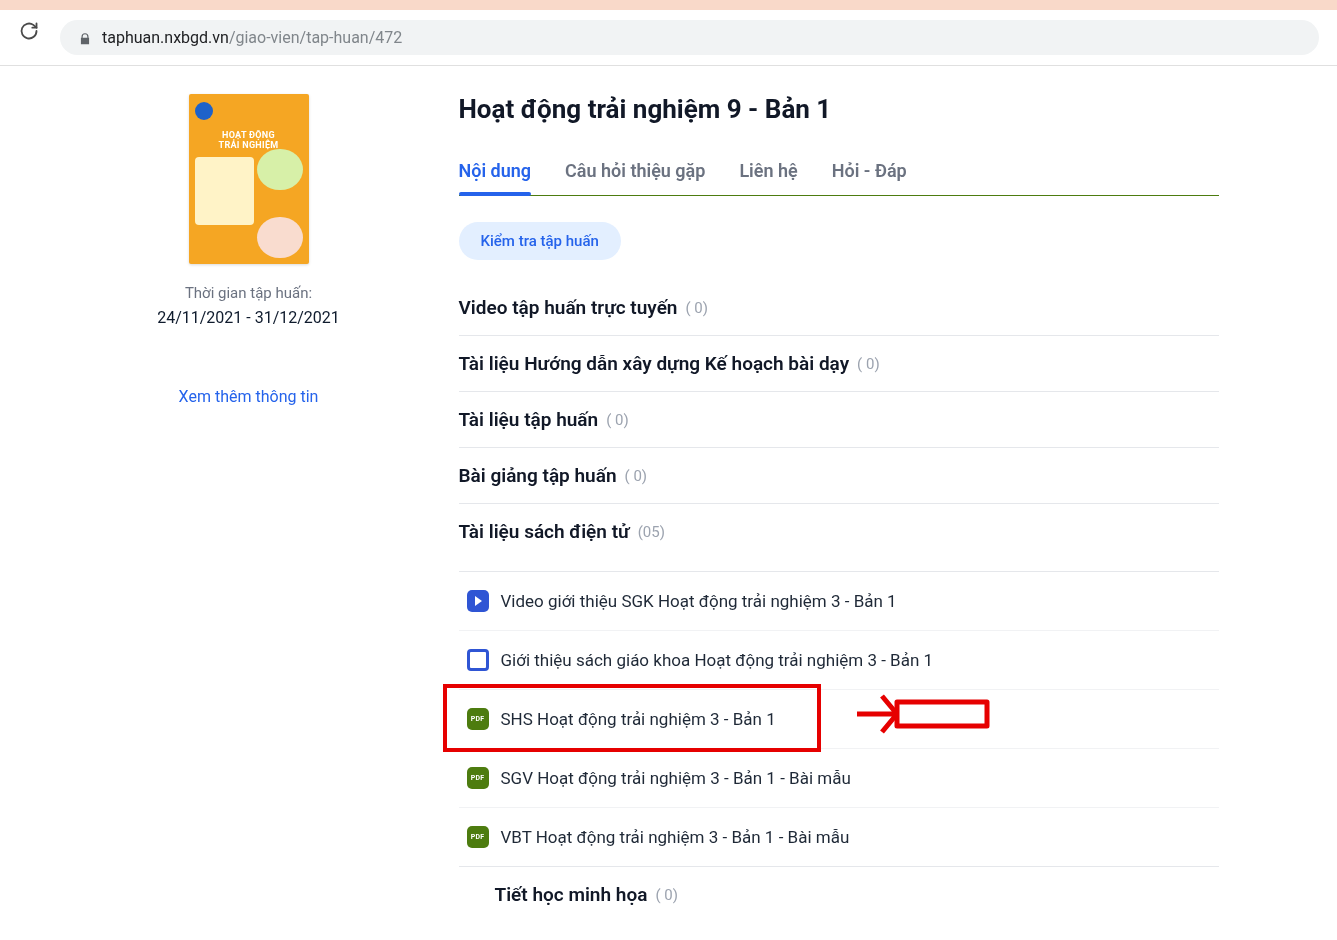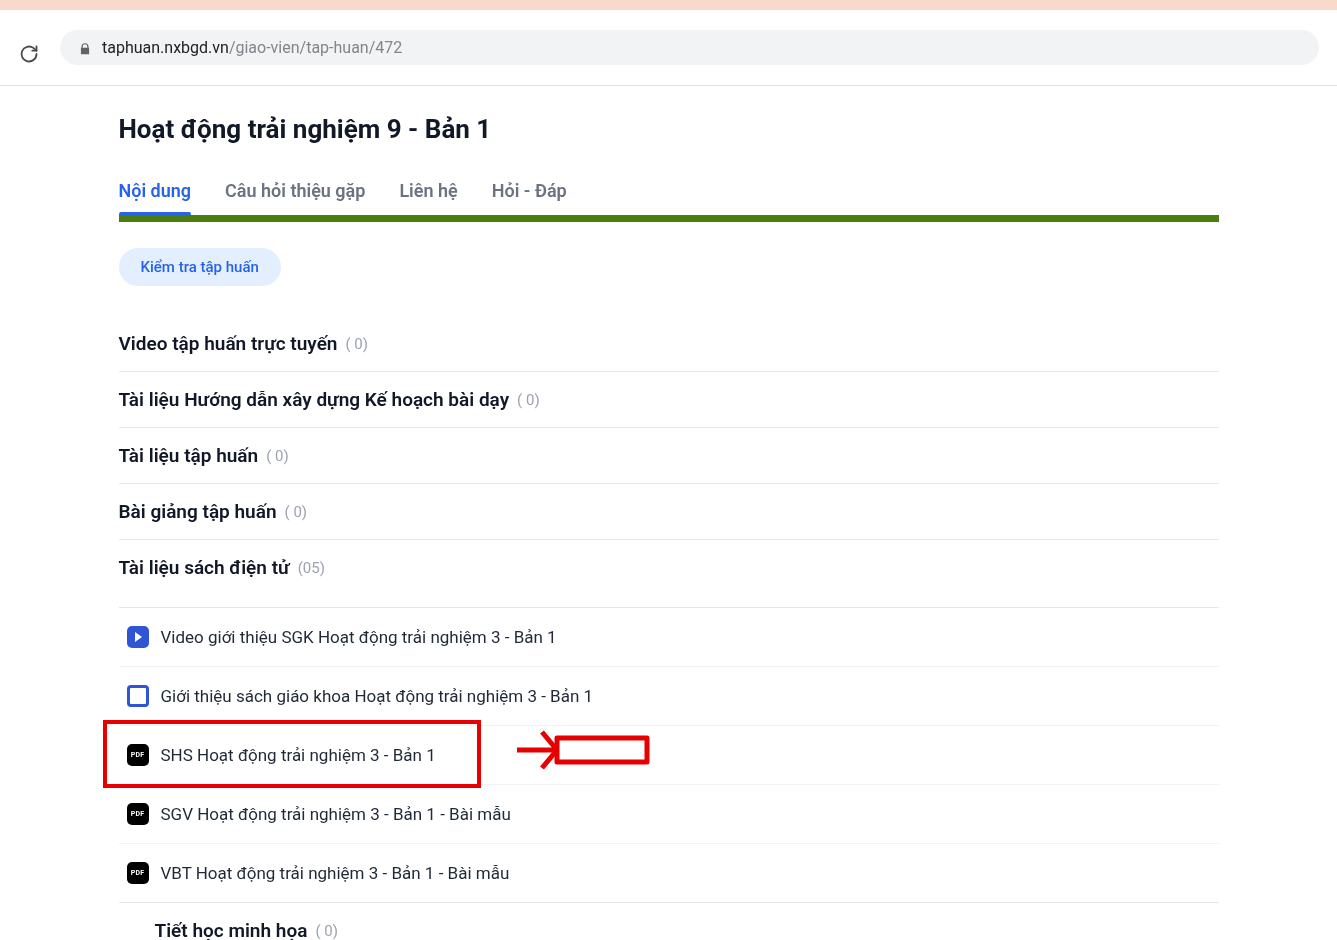--- a/index.html
+++ b/index.html
@@ -1,18 +1,18 @@
 <!DOCTYPE html>
 <html><head>
   <meta charset="utf-8">
   <style>
     * { margin: 0; padding: 0; box-sizing: border-box; }
     body { font-family: -apple-system, BlinkMacSystemFont, "Segoe UI", Roboto, Arial, sans-serif; background: #fff; color: #1a1a1a; }
     .top-strip { height: 10px; background: #f9d9c9; }
-    .browser-bar { display: flex; align-items: flex-end; padding: 20px 18px; border-bottom: 1px solid #e0e0e0; gap: 20px; background: #fff; }
+    .browser-bar { display: flex; align-items: flex-start; padding: 10px 18px; border-bottom: 1px solid #e0e0e0; gap: 20px; background: #fff; }
     .reload { width: 22px; height: 22px; display: flex; align-items: center; justify-content: center; cursor: pointer; }
     .reload svg { width: 20px; height: 20px; stroke: #4a4a4a; }
     .url-pill { flex: 1; background: #f1f3f4; border-radius: 20px; padding: 8px 18px; display: flex; align-items: center; gap: 10px; font-size: 16px; color: #202124; max-width: 1280px; }
     .lock-icon { width: 14px; height: 14px; }
     .lock-icon svg { width: 14px; height: 14px; fill: #5f6368; }
     .url-domain { color: #202124; }
     .url-path { color: #80868b; }
     .page { display: flex; justify-content: center; padding-top: 28px; }
     .page-inner { display: flex; width: 1100px; gap: 80px; }
     .sidebar { width: 260px; text-align: center; }
@@ -23,36 +23,36 @@
     .book-art { position:absolute; bottom:6px; left:6px; right:6px; top:55px; }
     .art-box { position:absolute; border-radius:4px; }
     .art-1 { left:0; top:8px; width:55%; height:62%; background:#fff3c7; }
     .art-2 { right:0; top:0; width:42%; height:38%; background:#d7f0a8; border-radius:50%; }
     .art-3 { right:0; bottom:0; width:42%; height:38%; background:#f9dccf; border-radius:50%; }
     .sidebar-label { color: #6b7280; font-size: 15px; margin-bottom: 6px; }
     .sidebar-dates { color: #0f1b2d; font-size: 16px; margin-bottom: 60px; }
     .sidebar-link { color: #2563eb; font-size: 16px; cursor: pointer; }
     .main { flex: 1; }
     .page-title { font-size: 26px; font-weight: 700; color: #111827; margin-bottom: 28px; }
-    .tabs { display: flex; border-bottom: 7px solid #4d7c0f; gap: 34px; margin-bottom: 26px; }
+    .tabs { display: flex; border-bottom: 1px solid #4d7c0f; gap: 34px; margin-bottom: 26px; }
     .tab { font-size: 18px; font-weight: 600; color: #6b7280; padding: 8px 0 14px 0; cursor: pointer; position: relative; }
     .tab.active { color: #2563eb; }
     .tab.active::after { content: ""; position: absolute; left: 0; bottom: -1px; height: 4px; width: 100%; background: #2563eb; border-radius: 3px; }
-    .pill-btn { display: inline-block; background: #e3efff; color: #2563eb; font-size: 15px; font-weight: 500; padding: 10px 22px; border-radius: 22px; cursor: pointer; margin-bottom: 30px; }
+    .pill-btn { display: inline-block; background: #e3efff; color: #2563eb; font-size: 15px; font-weight: 500; padding: 10px 22px; border-radius: 22px; cursor: pointer; margin-bottom: 20px; }
     .section { border-bottom: 1px solid #e5e7eb; padding: 16px 0 16px 0; }
     .section-header { font-size: 19px; font-weight: 600; color: #111827; display: flex; align-items: center; gap: 8px; }
     .section-count { color: #9ca3af; font-size: 15px; font-weight: 400; }
     .resource-list { }
     .resource-row { display: flex; align-items: center; gap: 12px; padding: 18px 0 18px 8px; border-bottom: 1px solid #f1f2f4; cursor: pointer; position: relative; }
     .resource-row:last-child { border-bottom: none; }
     .res-icon { width: 22px; height: 22px; border-radius: 5px; display: flex; align-items: center; justify-content: center; font-size: 8px; font-weight:700; color:#fff; flex-shrink:0; }
     .res-icon.play { background: #2f55d4; }
     .res-icon.play::after { content:""; border-left: 7px solid #fff; border-top:5px solid transparent; border-bottom:5px solid transparent; margin-left:2px; }
     .res-icon.slide { background: #fff; border: 3px solid #2f55d4; border-radius:4px;}
-    .res-icon.pdf { background: #000000; font-size:7px; letter-spacing:0.2px;}
+    .res-icon.pdf { background: #4d7c0f; font-size:7px; letter-spacing:0.2px;}
     .res-title { font-size: 17px; color: #1f2937; }
     .highlight-box { position: absolute; border: 4px solid #e60000; pointer-events: none; }
     .arrow-annot { position: absolute; pointer-events: none; }
     .arrow-annot svg { }
     .section-wrap { position: relative; }
   </style>
 </head>
 <body>
 
 <div class="top-strip"></div>
@@ -71,20 +71,39 @@
         </svg>
     </span>
     <span>
       <span class="url-domain">taphuan.nxbgd.vn</span><span class="url-path">/giao-vien/tap-huan/472</span>
     </span>
   </div>
 </div>
 
 <div class="page">
   <div class="page-inner">
+    <aside class="sidebar">
+      <div class="book-cover">
+        <div class="book-top">
+          <div class="book-logo"></div>
+        </div>
+        <div class="book-title">
+          <div>HOẠT ĐỘNG</div>
+          <div>TRẢI NGHIỆM</div>
+        </div>
+        <div class="book-art">
+          <div class="art-box art-1"></div>
+          <div class="art-box art-2"></div>
+          <div class="art-box art-3"></div>
+        </div>
+      </div>
+      <div class="sidebar-label">Thời gian tập huấn:</div>
+      <div class="sidebar-dates">24/11/2021 - 31/12/2021</div>
+      <div class="sidebar-link">Xem thêm thông tin</div>
+    </aside>
 
     <main class="main">
       <h1 class="page-title">Hoạt động trải nghiệm 9 - Bản 1</h1>
 
       <div class="tabs">
         <div class="tab active">Nội dung</div>
         <div class="tab">Câu hỏi thiệu gặp</div>
         <div class="tab">Liên hệ</div>
         <div class="tab">Hỏi - Đáp</div>
       </div>

